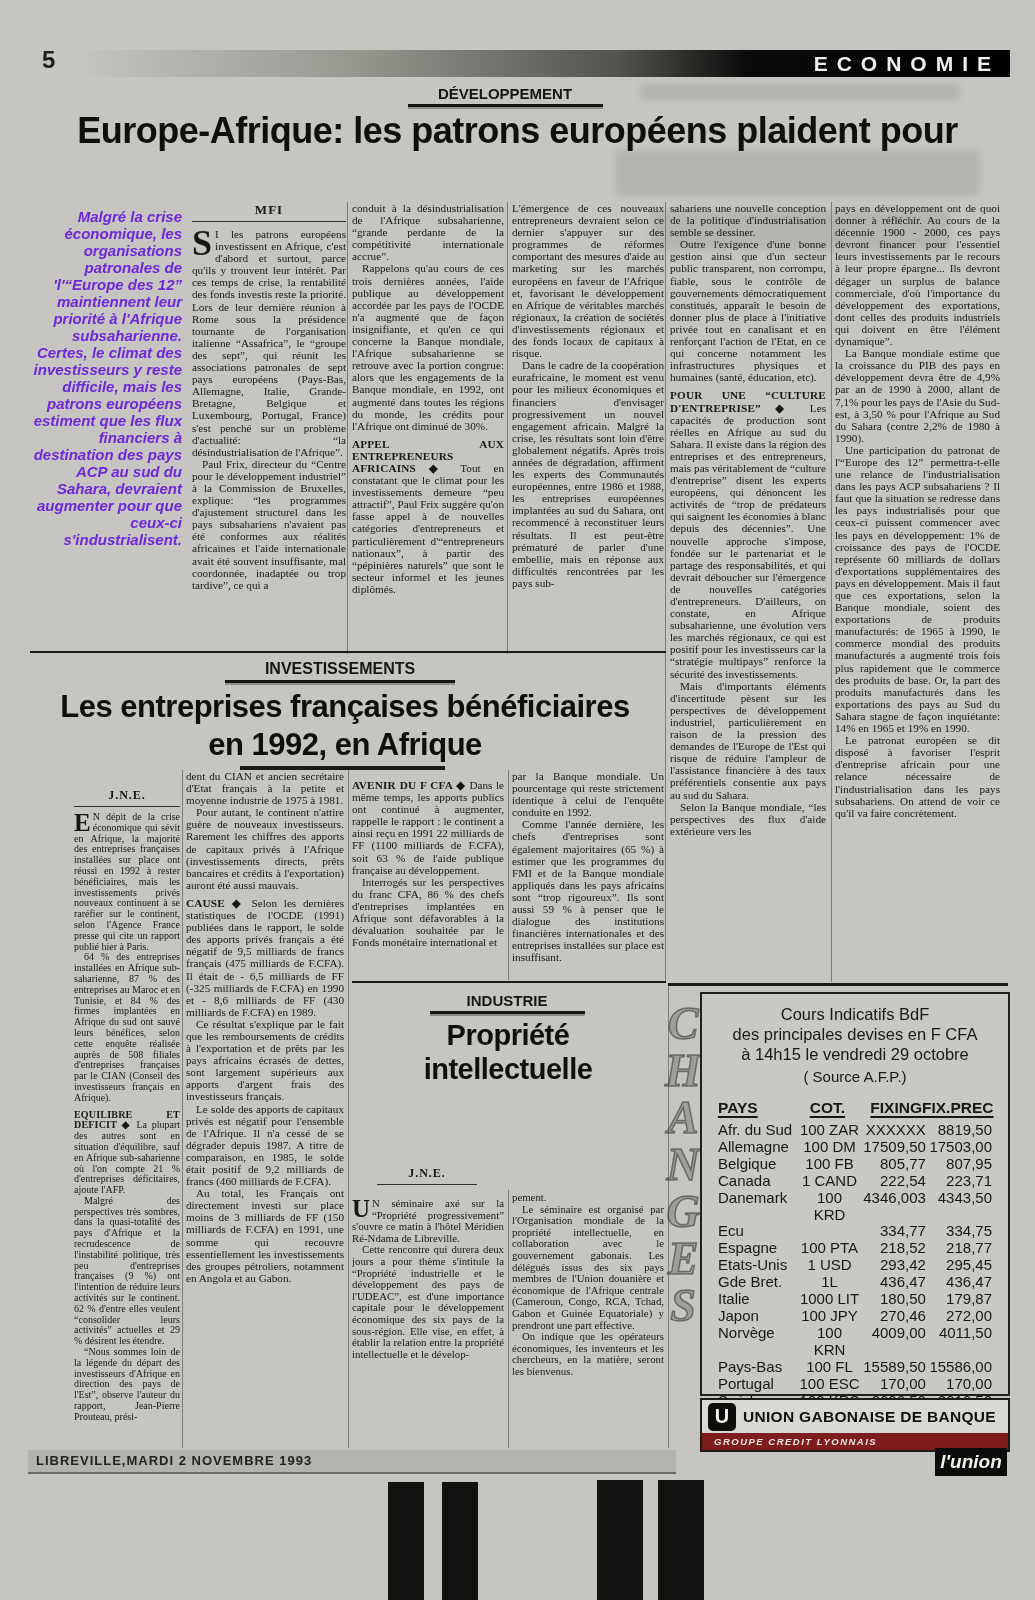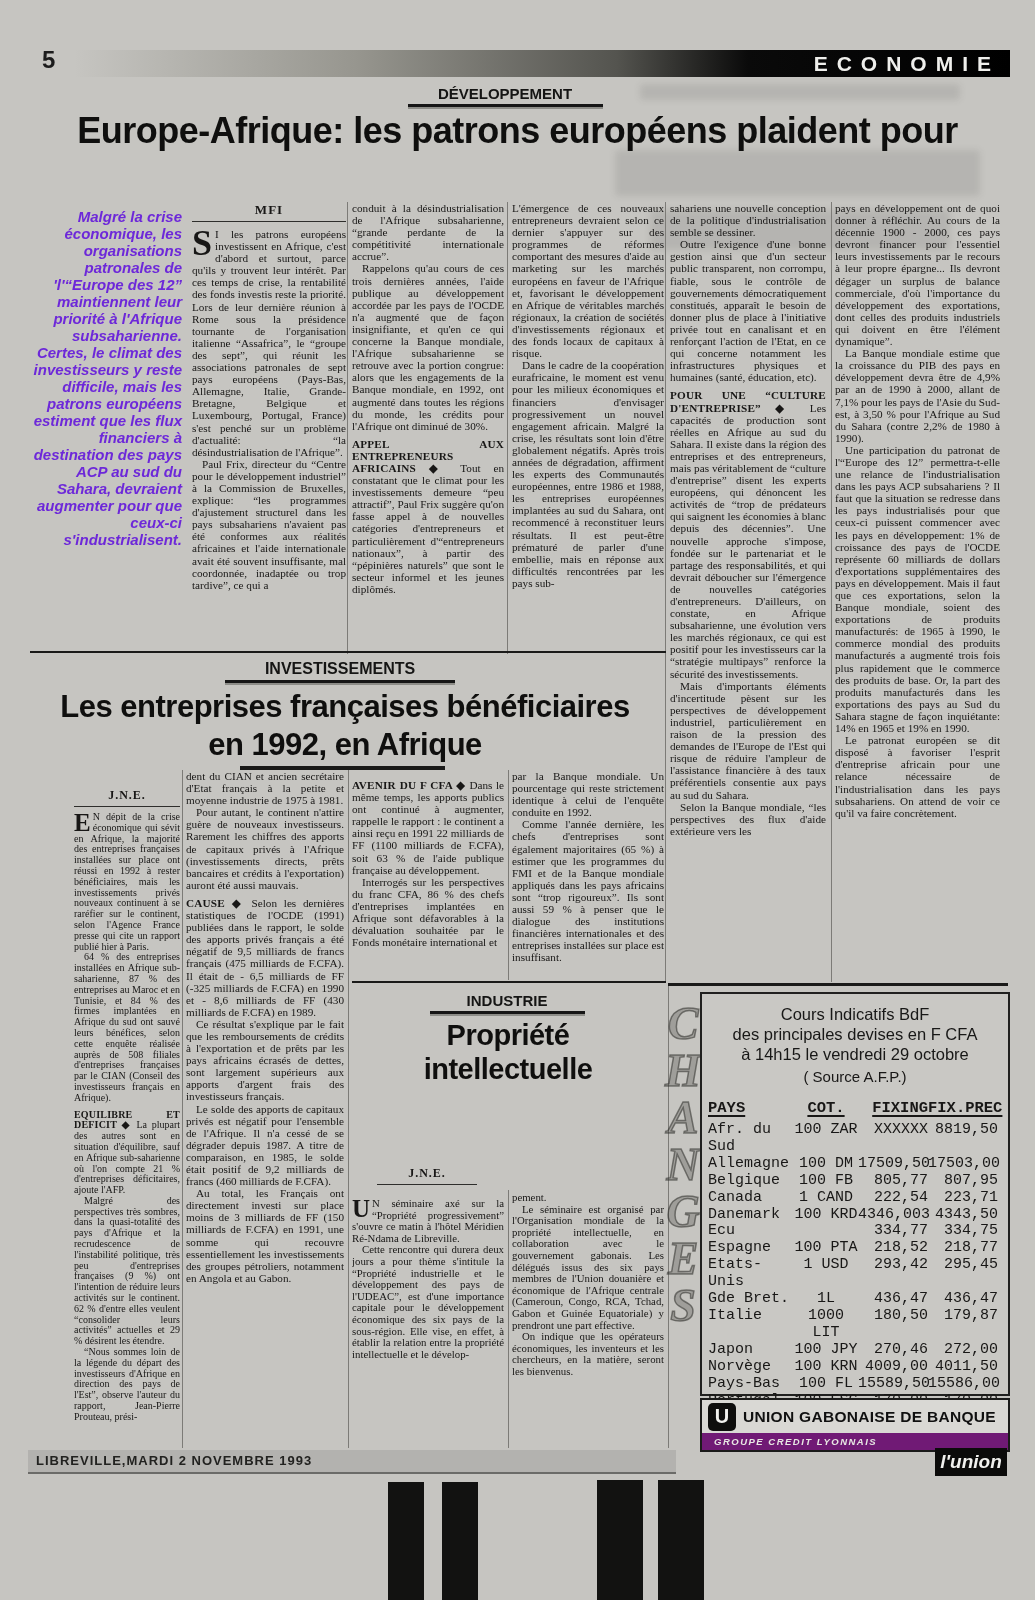--- a/index.html
+++ b/index.html
@@ -24,37 +24,37 @@
   .dc{float:left;font-weight:bold;font-size:36px;line-height:28px;padding:1px 3px 0 0;}
   .dc2{float:left;font-weight:bold;font-size:25px;line-height:20px;padding:1px 2px 0 0;}
   .vr{position:absolute;width:1px;background:#7c7b77;}
   .hrule{position:absolute;background:#1a1a19;}
   
   .sf3{font-style:italic;font-size:17px;line-height:21px;text-align:center;color:#141413;}
   
   .fxbox{border:2px solid #20201f;background:#c9c8c4;}
   .fxtitle{font-family:"Liberation Sans",sans-serif;font-size:16.5px;line-height:20px;text-align:center;color:#181817;}
   .fxsource{font-family:"Liberation Sans",sans-serif;font-size:15px;text-align:center;margin-top:4px;}
-  .fxhead,.fx-row{display:flex;font-family:Liberation Mono, monospace;padding:0 6px;}
+  .fxhead,.fx-row{display:flex;font-family:Liberation Sans, sans-serif;padding:0 16px;}
   .fxhead{margin-top:14px;font-weight:bold;font-size:15.5px;}
   .fxhead span{text-decoration:underline;text-decoration-thickness:2px;text-underline-offset:3px;}
   .fx-row{font-size:15px;line-height:16.9px;}
   .c0{width:86px;text-align:left;}
   .c1{width:64px;text-align:center;}
   .c2{width:70px;text-align:right;}
   .c3{width:70px;text-align:right;}
   .fxhead .c2,.fxhead .c3{text-align:right;}
   #vlabel{font-family:"Liberation Serif",serif;font-style:italic;font-weight:bold;font-size:46px;line-height:47px;text-align:center;color:rgba(70,70,66,0.30);-webkit-text-stroke:1.5px rgba(45,45,42,0.55);}
   .vletter{display:block;}
   
   .bank{border:2px solid #1b1b1a;background:#d9d8d4;display:flex;flex-direction:column;}
   .bankrow{display:flex;align-items:center;flex:1;padding:2px 6px;}
   .banklogo{width:28px;height:28px;background:#0e0e0d;border-radius:5px;color:#f2f2ef;font-family:"Liberation Sans",sans-serif;font-weight:bold;font-size:20px;display:flex;align-items:center;justify-content:center;margin-right:7px;}
   .bankname{font-family:"Liberation Sans",sans-serif;font-weight:bold;font-size:15.5px;letter-spacing:.3px;color:#101010;}
-  .bankbar{background:#701a75;color:#e8e8e4;font-family:"Liberation Sans",sans-serif;font-style:italic;font-weight:bold;font-size:9.5px;letter-spacing:1.5px;padding:3px 0 3px 12px;}
+  .bankbar{background:#7f1d1d;color:#e8e8e4;font-family:"Liberation Sans",sans-serif;font-style:italic;font-weight:bold;font-size:9.5px;letter-spacing:1.5px;padding:3px 0 3px 12px;}
   
   .fband{background:rgba(20,20,18,0.10);border-bottom:2px solid rgba(20,20,18,0.45);font-family:"Liberation Sans",sans-serif;font-weight:bold;font-size:13px;letter-spacing:1px;line-height:22px;padding-left:8px;color:#222220;}
   .lunion{background:#0b0b0a;color:#f1f1ee;font-family:"Liberation Sans",sans-serif;font-style:italic;font-weight:bold;font-size:19px;display:flex;align-items:center;justify-content:center;}
   .blackbar{position:absolute;background:#121211;}
   .bleed{position:absolute;background:rgba(40,40,38,0.10);filter:blur(3px);border-radius:4px;}
 </style>
 </head>
 <body>
 
 <div id="page">

